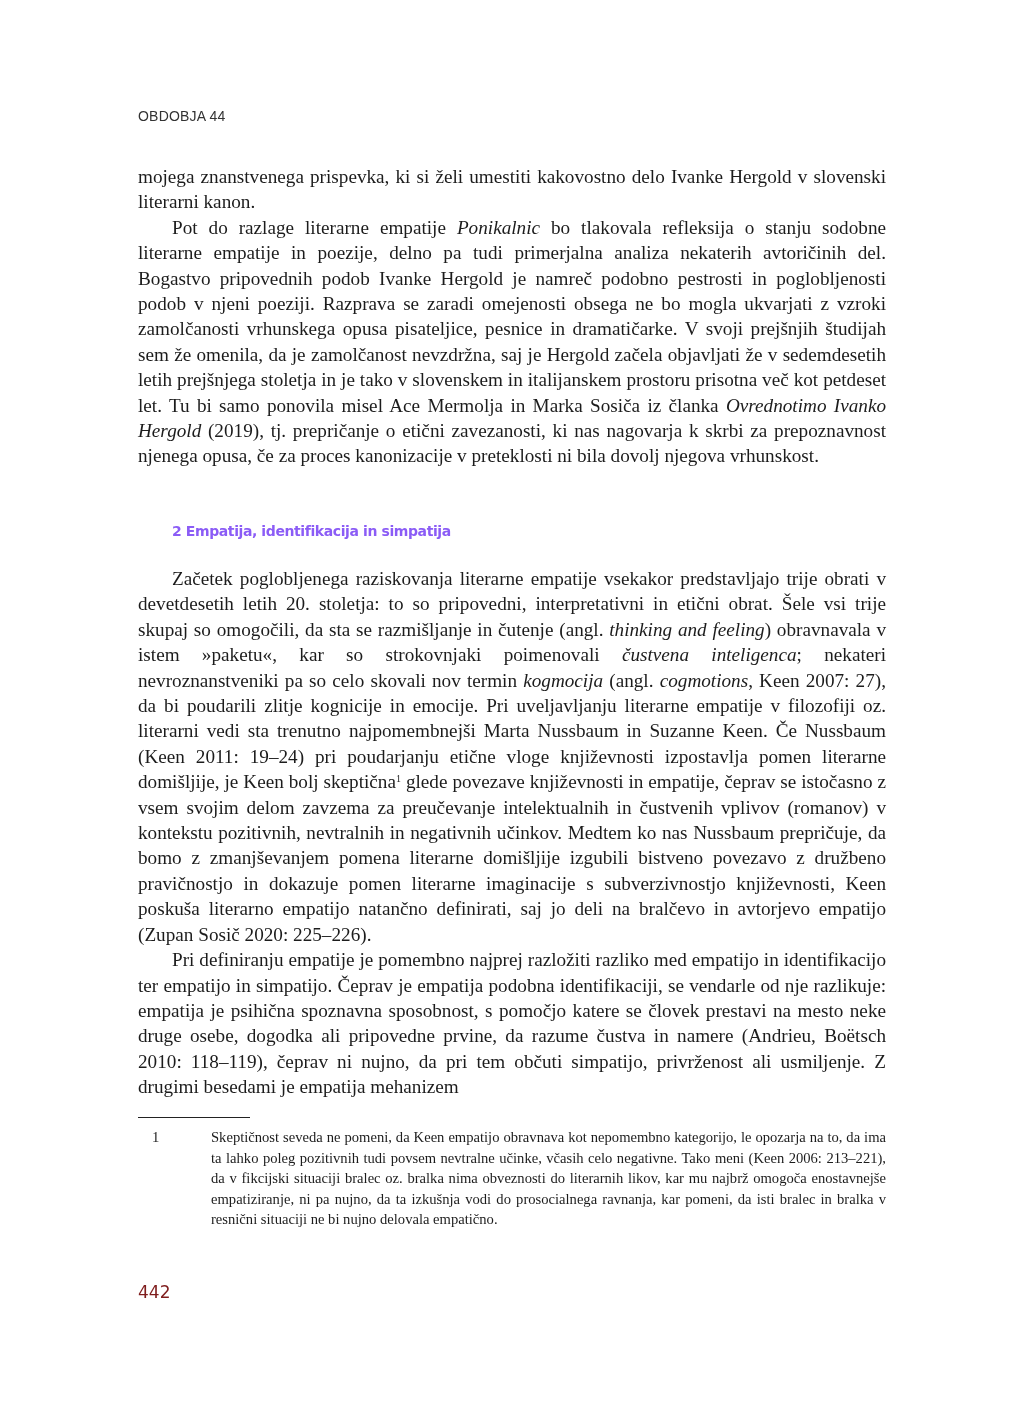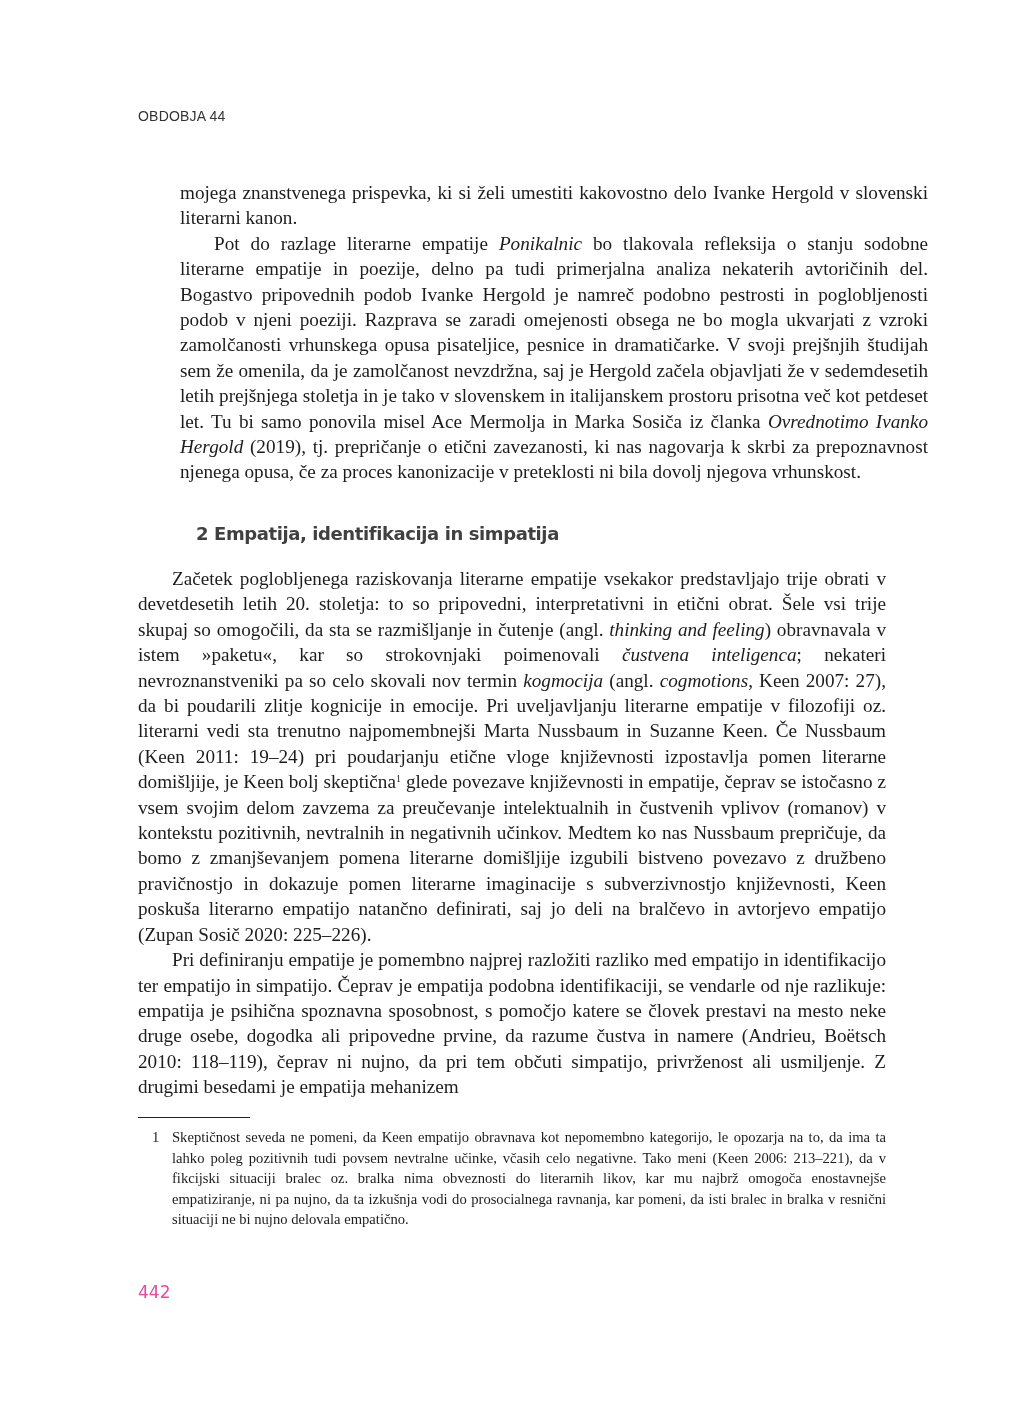--- a/index.html
+++ b/index.html
@@ -9,39 +9,38 @@
     position: absolute; left: 138px; top: 108px;
     font-family: "Liberation Sans", sans-serif; font-size: 14px; color: #333; letter-spacing: 0.2px;
   }
   .col {
     position: absolute; left: 138px; width: 748px;
     font-family: "Liberation Serif", serif; font-size: 19.2px; color: #1c1c1c;
     line-height: 25.4px;
   }
   .col p { margin: 0; text-align: justify; hyphens: manual; }
   .col p.indent { text-indent: 34px; }
-  #block1 { top: 180px; margin-left: 42px; }
+  #block1 { top: 164px; }
   .heading {
     position: absolute; left: 172px; top: 523px;
-    font-family: "DejaVu Sans", sans-serif; font-weight: bold; font-size: 18px; color: #404040;
+    font-family: "DejaVu Sans", sans-serif; font-weight: bold; font-size: 14px; color: #8b5cf6;
     letter-spacing: -0.4px;
-    margin-left: 24px;
   }
   #block2 { top: 566px; }
   .footnote-rule { position: absolute; left: 138px; top: 1117px; width: 112px; height: 1px; background: #222; }
   .footnotes {
     position: absolute; left: 138px; top: 1127px; width: 748px;
     font-family: "Liberation Serif", serif; font-size: 14.6px; color: #1c1c1c; line-height: 20.6px;
   }
   .fn { display: flex; }
   .fn-num { width: 34px; padding-left: 14px; box-sizing: border-box; flex: none; }
-  .fn-text { flex: 1; text-align: justify; }
+  .fn-text { flex: 1; text-align: justify; margin-left: 39px; }
   .page-number {
     position: absolute; left: 138px; top: 1282px;
-    font-family: "DejaVu Sans", sans-serif; font-size: 17px; color: #ec4899;
+    font-family: "DejaVu Sans", sans-serif; font-size: 17px; color: #7f1d1d;
   }
   sup { font-size: 10px; line-height: 0; vertical-align: 6px; }
   em { }
 </style>
 </head>
 <body>
 
 <div class="page">
 
   <div class="running-head">OBDOBJA 44</div>

